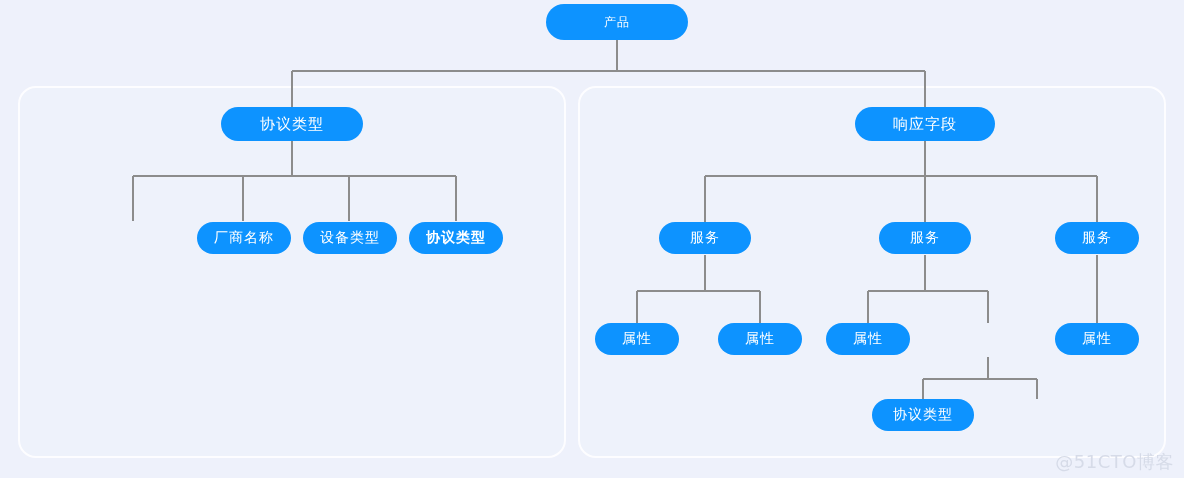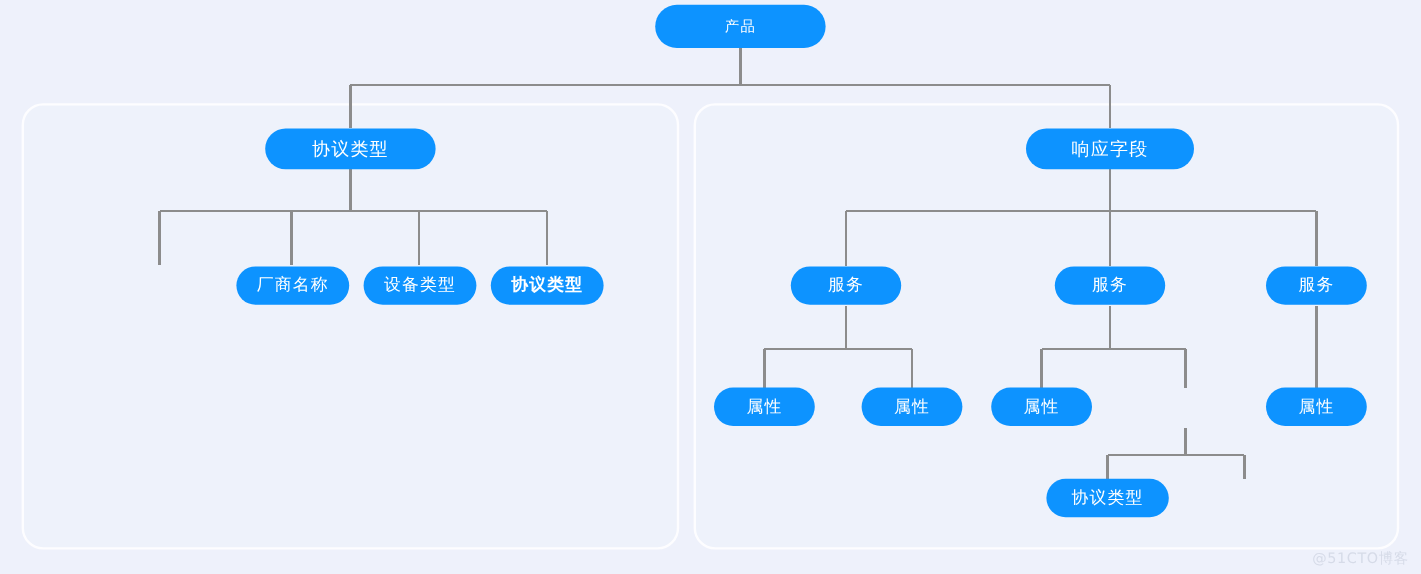--- a/index.html
+++ b/index.html
@@ -51,21 +51,21 @@
     user-select: none;
   }
   .node.root      { height: 36px; font-size: 12px; }
   .node.group     { height: 34px; font-size: 15px; }
   .node.small     { height: 32px; font-size: 14px; }
 
   .watermark {
     position: absolute;
     right: 10px;
     bottom: 4px;
-    font-size: 12px;
+    font-size: 18px;
     color: #d6dbe8;
     letter-spacing: 0.5px;
     user-select: none;
   }
 </style>
 </head>
 <body>
 
 <div id="canvas">
 

